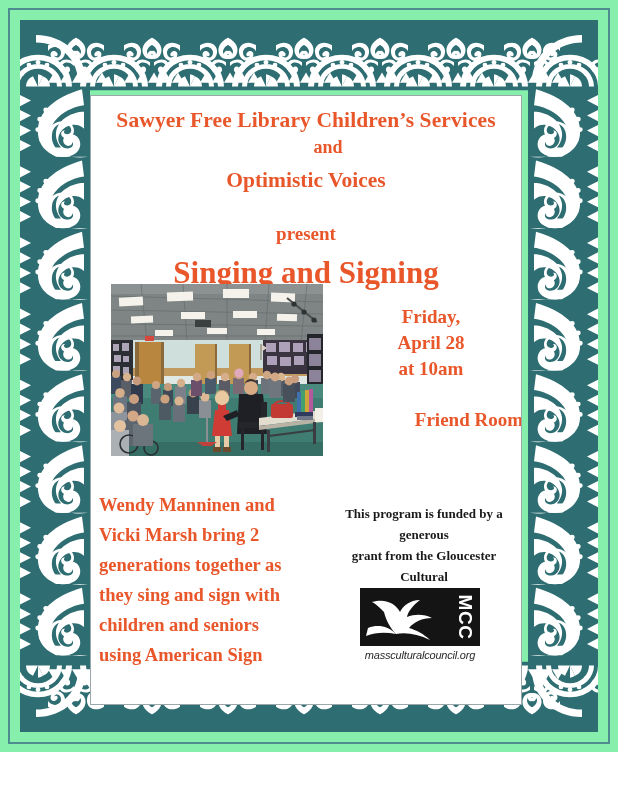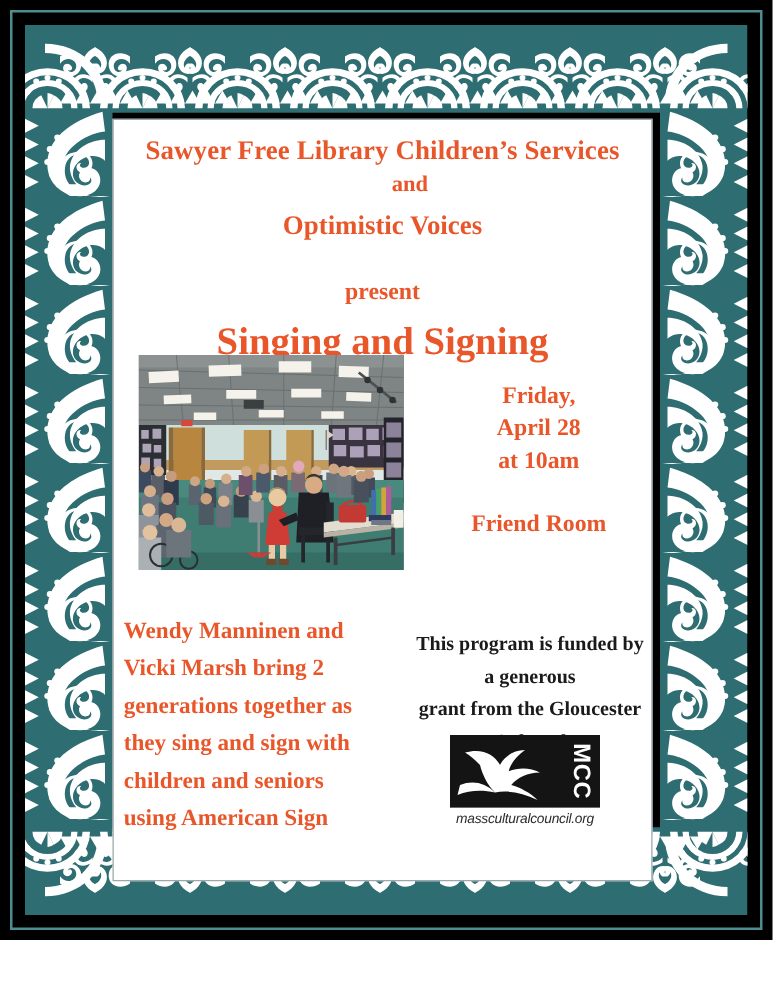--- a/index.html
+++ b/index.html
@@ -5,21 +5,21 @@
   html,body{margin:0;padding:0;}
   body{
     width:618px;height:800px;
     background:#ffffff;
     font-family:"Liberation Serif", serif;
     overflow:hidden;
   }
   .poster{
     position:relative;
     width:618px;height:752px;
-    background:#000000;
+    background:#86efac;
     box-sizing:border-box;
   }
   
   .outer-rule{
     position:absolute;
     left:8px;top:8px;right:8px;bottom:8px;
     border:2px solid #4f8c90;
     box-sizing:border-box;
   }
   
@@ -74,21 +74,21 @@
     text-align:center;
     color:#E8562A;
     font-weight:bold;
     font-size:19px;
     line-height:1.38;
   }
   .where{
     position:absolute;
     left:248px;top:125px;
     width:184px;
-    text-align:center;
+    text-align:right;
     color:#E8562A;
     font-weight:bold;
     font-size:19px;
   }
 
   
   .bottom{
     position:absolute;
     left:0;top:385px;width:432px;height:225px;
   }
@@ -102,21 +102,21 @@
     font-size:18.5px;
     line-height:1.62;
   }
   .funding{
     position:absolute;
     left:240px;top:22px;
     width:186px;
     text-align:center;
     color:#1a1a1a;
     font-weight:bold;
-    font-size:16px;
+    font-size:13px;
     line-height:1.62;
   }
   .mcc{
     position:absolute;
     left:262px;top:107px;
     width:134px;
   }
   .mcc-box{
     position:relative;
     width:120px;height:58px;

